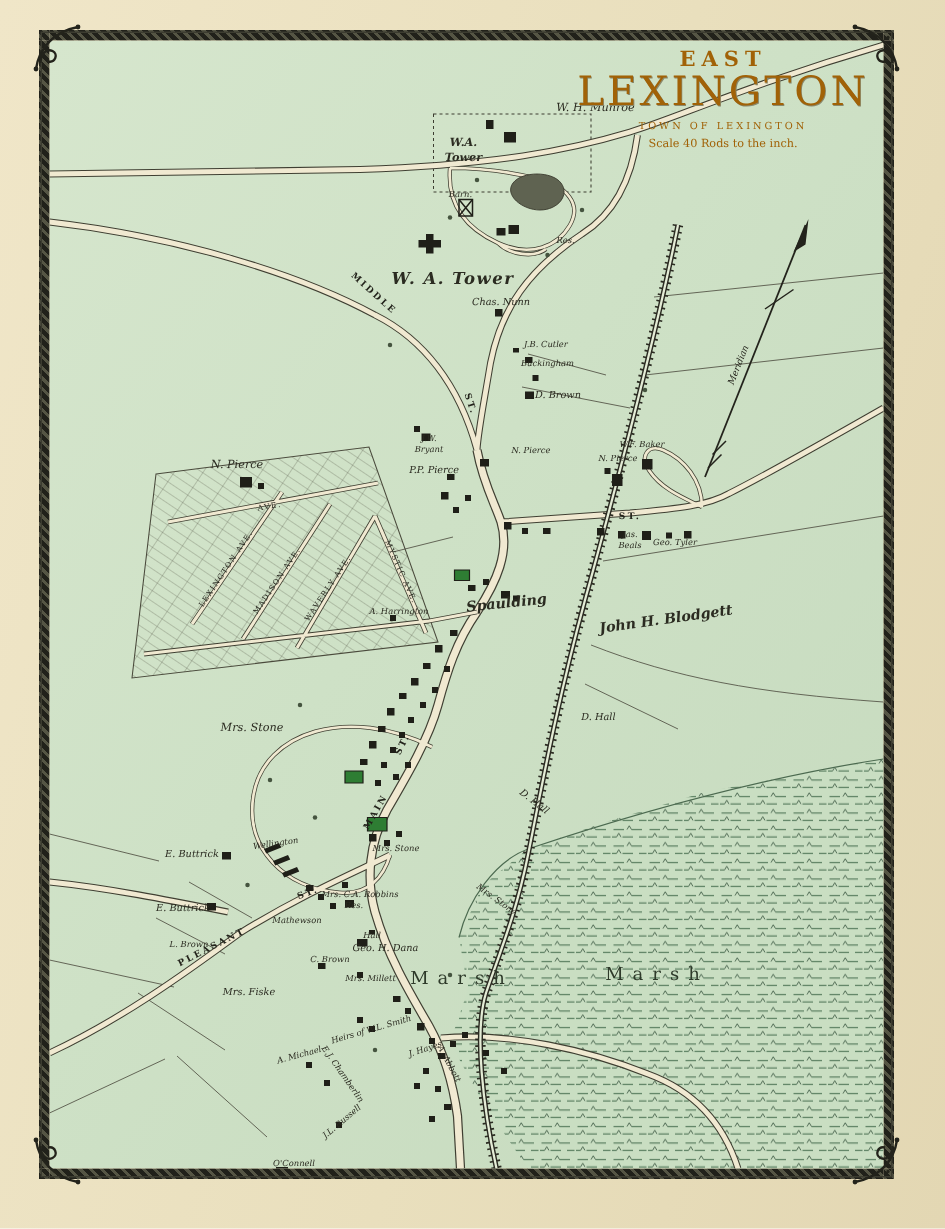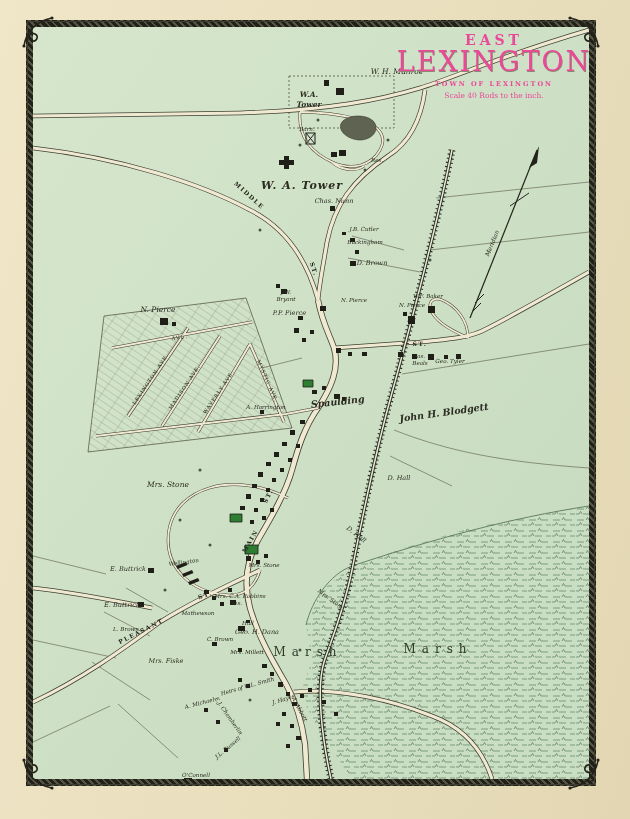--- a/index.html
+++ b/index.html
@@ -16,27 +16,27 @@
   .frame::before{content:"";position:absolute;inset:-6px;border:1px solid #3c3c30;}
   .frame::after{content:"";position:absolute;inset:2px;border:1px solid #4a4a3a;pointer-events:none;}
   .corner{position:absolute;width:36px;height:36px;z-index:5}
   .corner svg{width:100%;height:100%}
   .corner.tl{left:-15px;top:-15px}
   .corner.tr{right:-15px;top:-15px;transform:scaleX(-1)}
   .corner.bl{left:-15px;bottom:-15px;transform:scaleY(-1)}
   .corner.br{right:-15px;bottom:-15px;transform:scale(-1,-1)}
   .map{position:absolute;left:33px;top:27px;width:556px;height:752px}
   .title-block{
-    position:absolute;left:388px;top:32px;width:212px;text-align:center;
-    color:#ec4899;z-index:4;pointer-events:none;
+    position:absolute;left:376px;top:32px;width:212px;text-align:center;
+    color:#a16207;z-index:4;pointer-events:none;
   }
   .title-kicker{font-size:14px;font-weight:bold;letter-spacing:4px}
   .title-name{font-size:27px;font-weight:normal;letter-spacing:2px;margin-top:-2px;
     text-shadow:0.6px 0.6px 0 #8a8a6e}
-  .title-sub{font-size:6.5px;font-weight:bold;letter-spacing:2px;margin-top:3px}
+  .title-sub{font-size:6.5px;font-weight:normal;letter-spacing:2px;margin-top:3px}
   .title-scale{font-size:7.5px;margin-top:3px}
   
   text{font-family:"DejaVu Serif","Liberation Serif",serif;fill:#2b2b21}
   .own{font-size:7.5px;font-style:italic}
   .own2{font-size:6.5px;font-style:italic}
   .tiny{font-size:5.6px;font-style:italic}
   .est{font-size:7.5px;font-style:italic;font-weight:bold}
   .big{font-size:11px;font-style:italic;font-weight:bold;letter-spacing:1px}
   .mid{font-size:9.5px;font-style:italic;font-weight:bold}
   .stn{font-size:6px;letter-spacing:1.6px;fill:#23231b;font-weight:bold}

